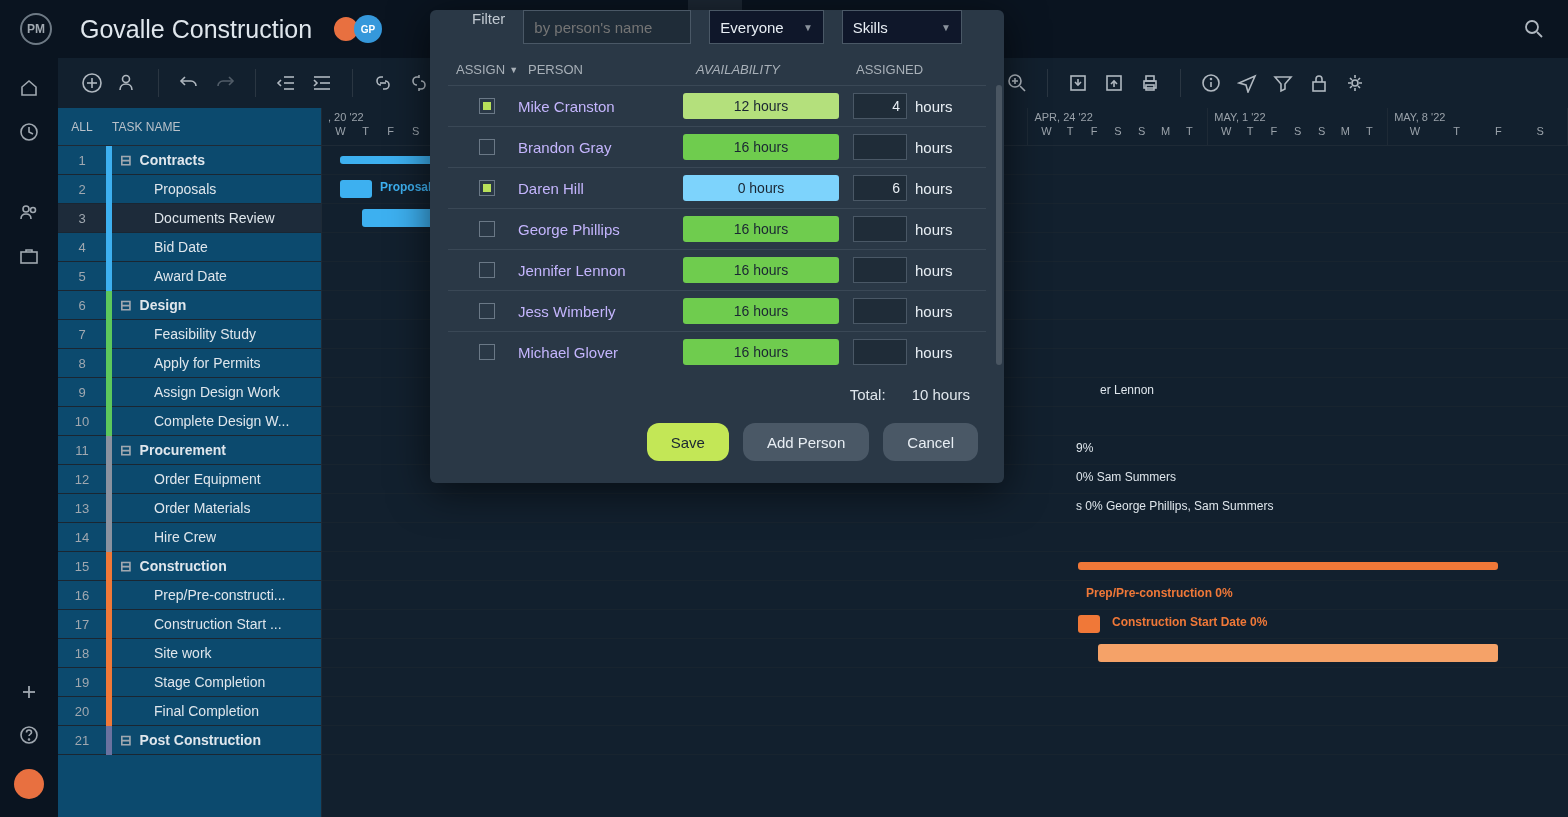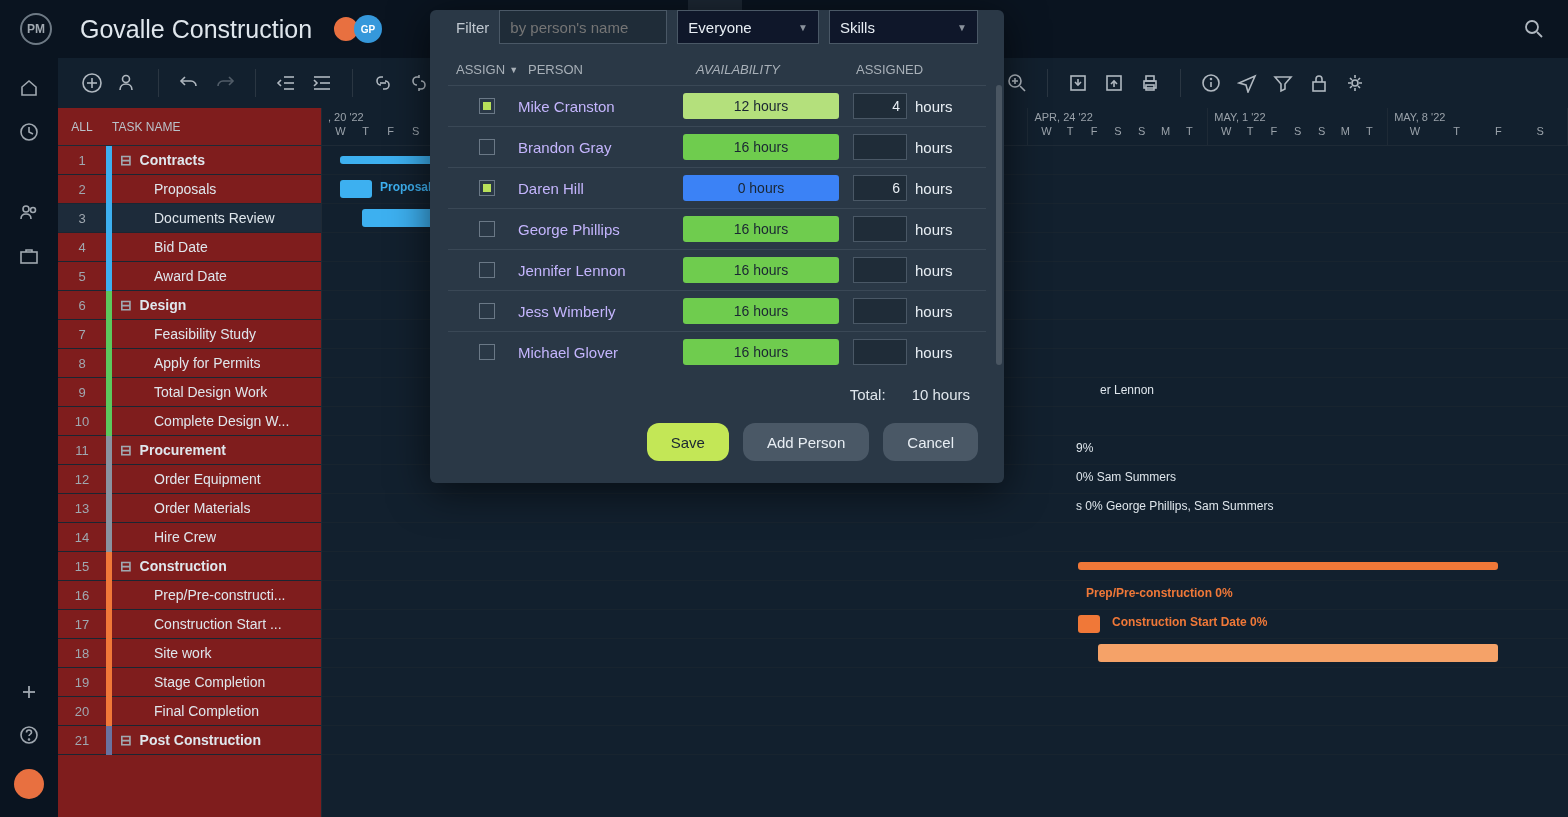--- a/index.html
+++ b/index.html
@@ -24,21 +24,21 @@
 
 .main { position: absolute; left: 58px; top: 58px; right: 0; bottom: 0; background: #12202e; display: flex; flex-direction: column; }
 
 .toolbar { height: 50px; display: flex; align-items: center; padding: 0 20px; gap: 8px; color: #a8b0b8; }
 .toolbar .tb { width: 28px; height: 28px; display: flex; align-items: center; justify-content: center; cursor: pointer; color: #b0b8c0; }
 .toolbar .sep { width: 1px; height: 28px; background: #2a3642; margin: 0 8px; }
 .toolbar .num { font-size: 13px; color: #9aa2aa; }
 
 .grid-area { flex: 1; display: flex; position: relative; overflow: hidden; }
 
-.task-list { width: 264px; background: #7f1d1d; border-right: 1px solid #1e2a36; display: flex; flex-direction: column; }
+.task-list { width: 264px; background: #0c4a6e; border-right: 1px solid #1e2a36; display: flex; flex-direction: column; }
 .tl-header { display: flex; height: 38px; align-items: center; border-bottom: 1px solid #1e2a36; }
 .tl-all { width: 48px; text-align: center; font-size: 12px; color: #bac2ca; }
 .tl-name { font-size: 12px; color: #bac2ca; padding-left: 6px; }
 .tl-row { display: flex; height: 29px; align-items: center; border-bottom: 1px solid #1a2632; font-size: 14px; }
 .tl-row.sel { background: #1d2b3a; }
 .tl-num { width: 48px; text-align: center; color: #a0a8b0; font-size: 13px; }
 .tl-bar { width: 6px; height: 29px; }
 .tl-label { padding-left: 8px; color: #dfe6ec; white-space: nowrap; overflow: hidden; text-overflow: ellipsis; flex: 1; }
 .tl-label.indent { padding-left: 42px; }
 .tl-label.bold { font-weight: 600; }
@@ -50,21 +50,21 @@
 .gh-days { display: flex; margin-top: 2px; }
 .gh-days span { flex: 1; text-align: center; }
 .gantt-rows { position: relative; }
 .g-row { height: 29px; position: relative; border-bottom: 1px solid #18242f; }
 .g-bar { position: absolute; height: 18px; top: 5px; border-radius: 3px; }
 .g-lbl { position: absolute; top: 5px; font-size: 12px; font-weight: 600; white-space: nowrap; }
 .diamond { width: 14px; height: 14px; transform: rotate(45deg); position: absolute; top: 7px; }
 
 .modal { position: absolute; left: 430px; top: 10px; width: 574px; background: #2a3846; border-radius: 6px; box-shadow: 0 8px 40px rgba(0,0,0,0.6); z-index: 100; padding-bottom: 22px; }
 .modal-title { font-size: 24px; color: #e8eef4; padding: 26px 26px 20px; }
-.filter-row { display: flex; align-items: center; gap: 10px; padding: 0 26px 18px; }
+.filter-row { display: flex; gap: 18px; padding: 0 42px 18px; }
 .filter-label { font-size: 15px; color: #c0c8d0; }
 .filter-input { background: #1f2c38; border: 1px solid #4a5866; height: 34px; padding: 0 10px; color: #c0c8d0; font-size: 15px; width: 168px; }
 .filter-select { background: #0f172a; border: 1px solid #4a5866; height: 34px; padding: 0 10px; color: #e8eef4; font-size: 15px; display: flex; align-items: center; justify-content: space-between; cursor: pointer; }
 .fs1 { width: 150px; }
 .fs2 { width: 158px; }
 .tri { color: #8a929c; font-size: 10px; }
 .people-header { display: flex; padding: 0 26px; font-size: 13px; color: #a8b0b8; margin-bottom: 8px; }
 .ph-assign { width: 72px; display: flex; align-items: center; gap: 4px; }
 .ph-person { width: 168px; }
 .ph-avail { width: 160px; font-style: italic; }
@@ -454,21 +454,21 @@
     <div class="tl-label  indent">Feasibility Study</div>
           </div>
           <div class="tl-row">
             <div class="tl-num">8</div>
     <div class="tl-bar" style="background:#5cc85c"></div>
     <div class="tl-label  indent">Apply for Permits</div>
           </div>
           <div class="tl-row">
             <div class="tl-num">9</div>
     <div class="tl-bar" style="background:#5cc85c"></div>
-    <div class="tl-label  indent">Total Design Work</div>
+    <div class="tl-label  indent">Assign Design Work</div>
           </div>
           <div class="tl-row">
             <div class="tl-num">10</div>
     <div class="tl-bar" style="background:#5cc85c"></div>
     <div class="tl-label  indent">Complete Design W...</div>
           </div>
           <div class="tl-row">
             <div class="tl-num">11</div>
     <div class="tl-bar" style="background:#8a92a0"></div>
     <div class="tl-label bold "><span class="tl-exp">⊟</span> Procurement</div>
@@ -680,21 +680,21 @@
     <div class="p-assigned">
             <input class="p-input" value="" style="">
             <span class="p-hours">hours</span>
           </div>
         </div>
         <div class="p-row">
           <div class="p-chk">
             <div class="chk on"></div>
           </div>
     <div class="p-name">Daren Hill</div>
-    <div class="p-avail" style="background:#3b82f6">0 hours</div>
+    <div class="p-avail" style="background:#7dd3fc">0 hours</div>
     <div class="p-assigned">
             <input class="p-input" value="6" style="">
             <span class="p-hours">hours</span>
           </div>
         </div>
         <div class="p-row">
           <div class="p-chk">
             <div class="chk "></div>
           </div>
     <div class="p-name">George Phillips</div>

